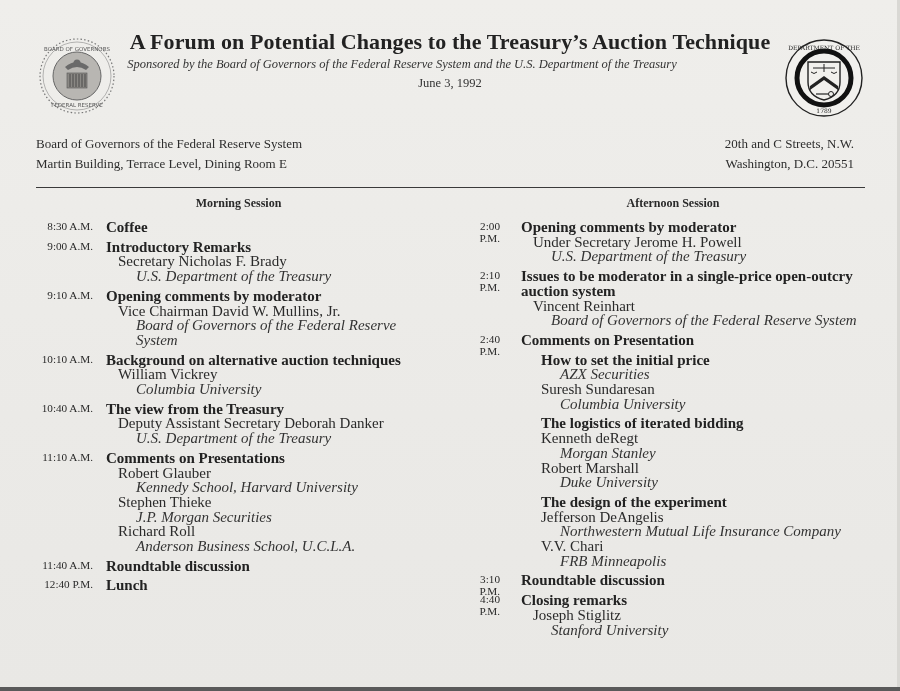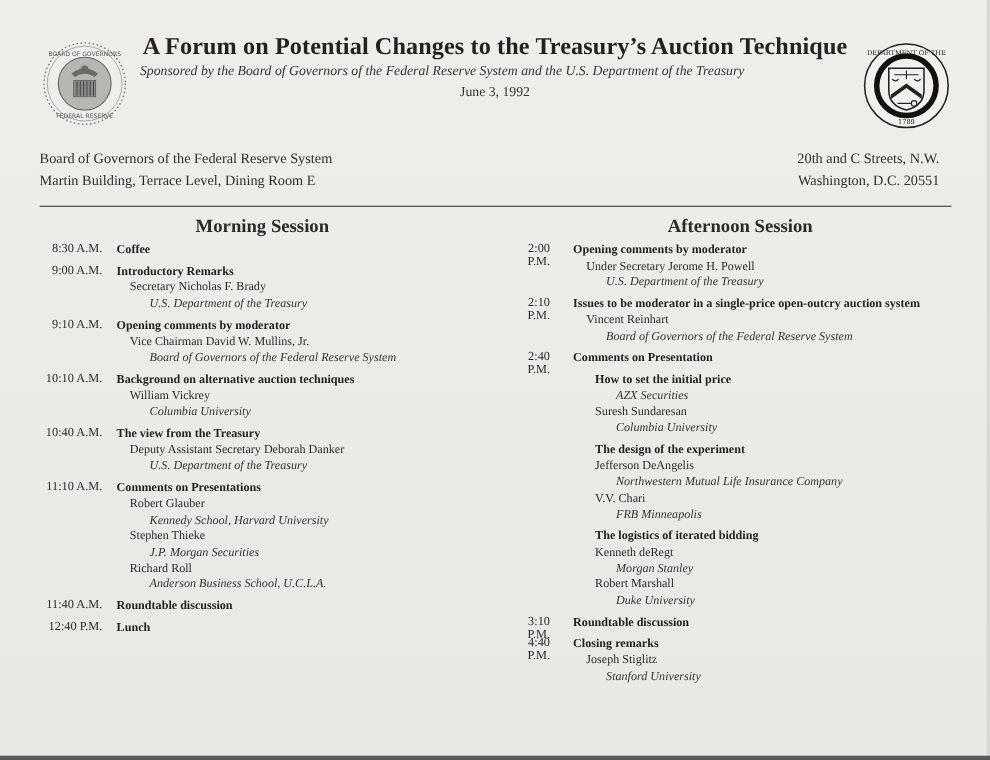--- a/index.html
+++ b/index.html
@@ -28,29 +28,29 @@
     font-size: 12.5px; color: #333; }
 
   .addr-left { position: absolute; left: 36px; top: 134px; font-size: 13px; line-height: 20px; color: #2d2d2d; }
   .addr-right { position: absolute; right: 46px; top: 134px; font-size: 13px; line-height: 20px; color: #2d2d2d; text-align: right; }
 
   .rule { position: absolute; left: 36px; top: 187px; width: 829px; height: 1px; background: #3a3a3a; }
 
   .session { position: absolute; top: 196px; }
   .session-morning { left: 36px; width: 400px; }
   .session-afternoon { left: 458px; width: 410px; }
-  .session-title { text-align: center; font-size: 17px; font-weight: bold; color: #2a2a2a; height: 18px; margin-bottom: 6px; }
+  .session-title { text-align: center; font-size: 12px; font-weight: bold; color: #2a2a2a; height: 18px; margin-bottom: 6px; }
   .session-morning .session-title { padding-left: 5px; }
   .session-afternoon .session-title { padding-left: 20px; }
 
   .item { position: relative; margin-bottom: 5px; }
   .time { position: absolute; left: 0; top: 0; font-size: 11.2px; color: #2a2a2a; text-align: right; }
   .session-morning .time { width: 57px; }
   .session-afternoon .time { width: 42px; }
-  .body-col { font-size: 11px; line-height: 14.7px; }
+  .body-col { font-size: 15px; line-height: 14.7px; }
   .session-morning .body-col { margin-left: 70px; }
   .session-afternoon .body-col { margin-left: 63px; }
   .topic { font-weight: bold; color: #222; }
   .subtopic { font-weight: bold; color: #222; margin-left: 20px; }
   .speaker { margin-left: 12px; color: #2a2a2a; }
   .affil { margin-left: 30px; font-style: italic; color: #333; }
   .sub-speaker { margin-left: 20px; color: #2a2a2a; }
   .sub-affil { margin-left: 39px; font-style: italic; color: #333; }
   .subblock { margin-top: 5px; }
 </style>
@@ -214,34 +214,34 @@
         <div class="topic">Comments on Presentation</div>
 
         <div class="subblock">
           <div class="subtopic">How to set the initial price</div>
           <div class="sub-affil">AZX Securities</div>
           <div class="sub-speaker">Suresh Sundaresan</div>
           <div class="sub-affil">Columbia University</div>
         </div>
 
         <div class="subblock">
+          <div class="subtopic">The logistics of iterated bidding</div>
+          <div class="sub-speaker">Kenneth deRegt</div>
+          <div class="sub-affil">Morgan Stanley</div>
+          <div class="sub-speaker">Robert Marshall</div>
+          <div class="sub-affil">Duke University</div>
+        </div>
+
+        <div class="subblock">
           <div class="subtopic">The design of the experiment</div>
           <div class="sub-speaker">Jefferson DeAngelis</div>
           <div class="sub-affil">Northwestern Mutual Life Insurance Company</div>
           <div class="sub-speaker">V.V. Chari</div>
           <div class="sub-affil">FRB Minneapolis</div>
         </div>
-
-        <div class="subblock">
-          <div class="subtopic">The logistics of iterated bidding</div>
-          <div class="sub-speaker">Kenneth deRegt</div>
-          <div class="sub-affil">Morgan Stanley</div>
-          <div class="sub-speaker">Robert Marshall</div>
-          <div class="sub-affil">Duke University</div>
-        </div>
       </div>
     </div>
 
     <div class="item">
       <div class="time">3:10 P.M.</div>
       <div class="body-col">
           <div class="topic">Roundtable discussion</div>
         </div>
     </div>
 

